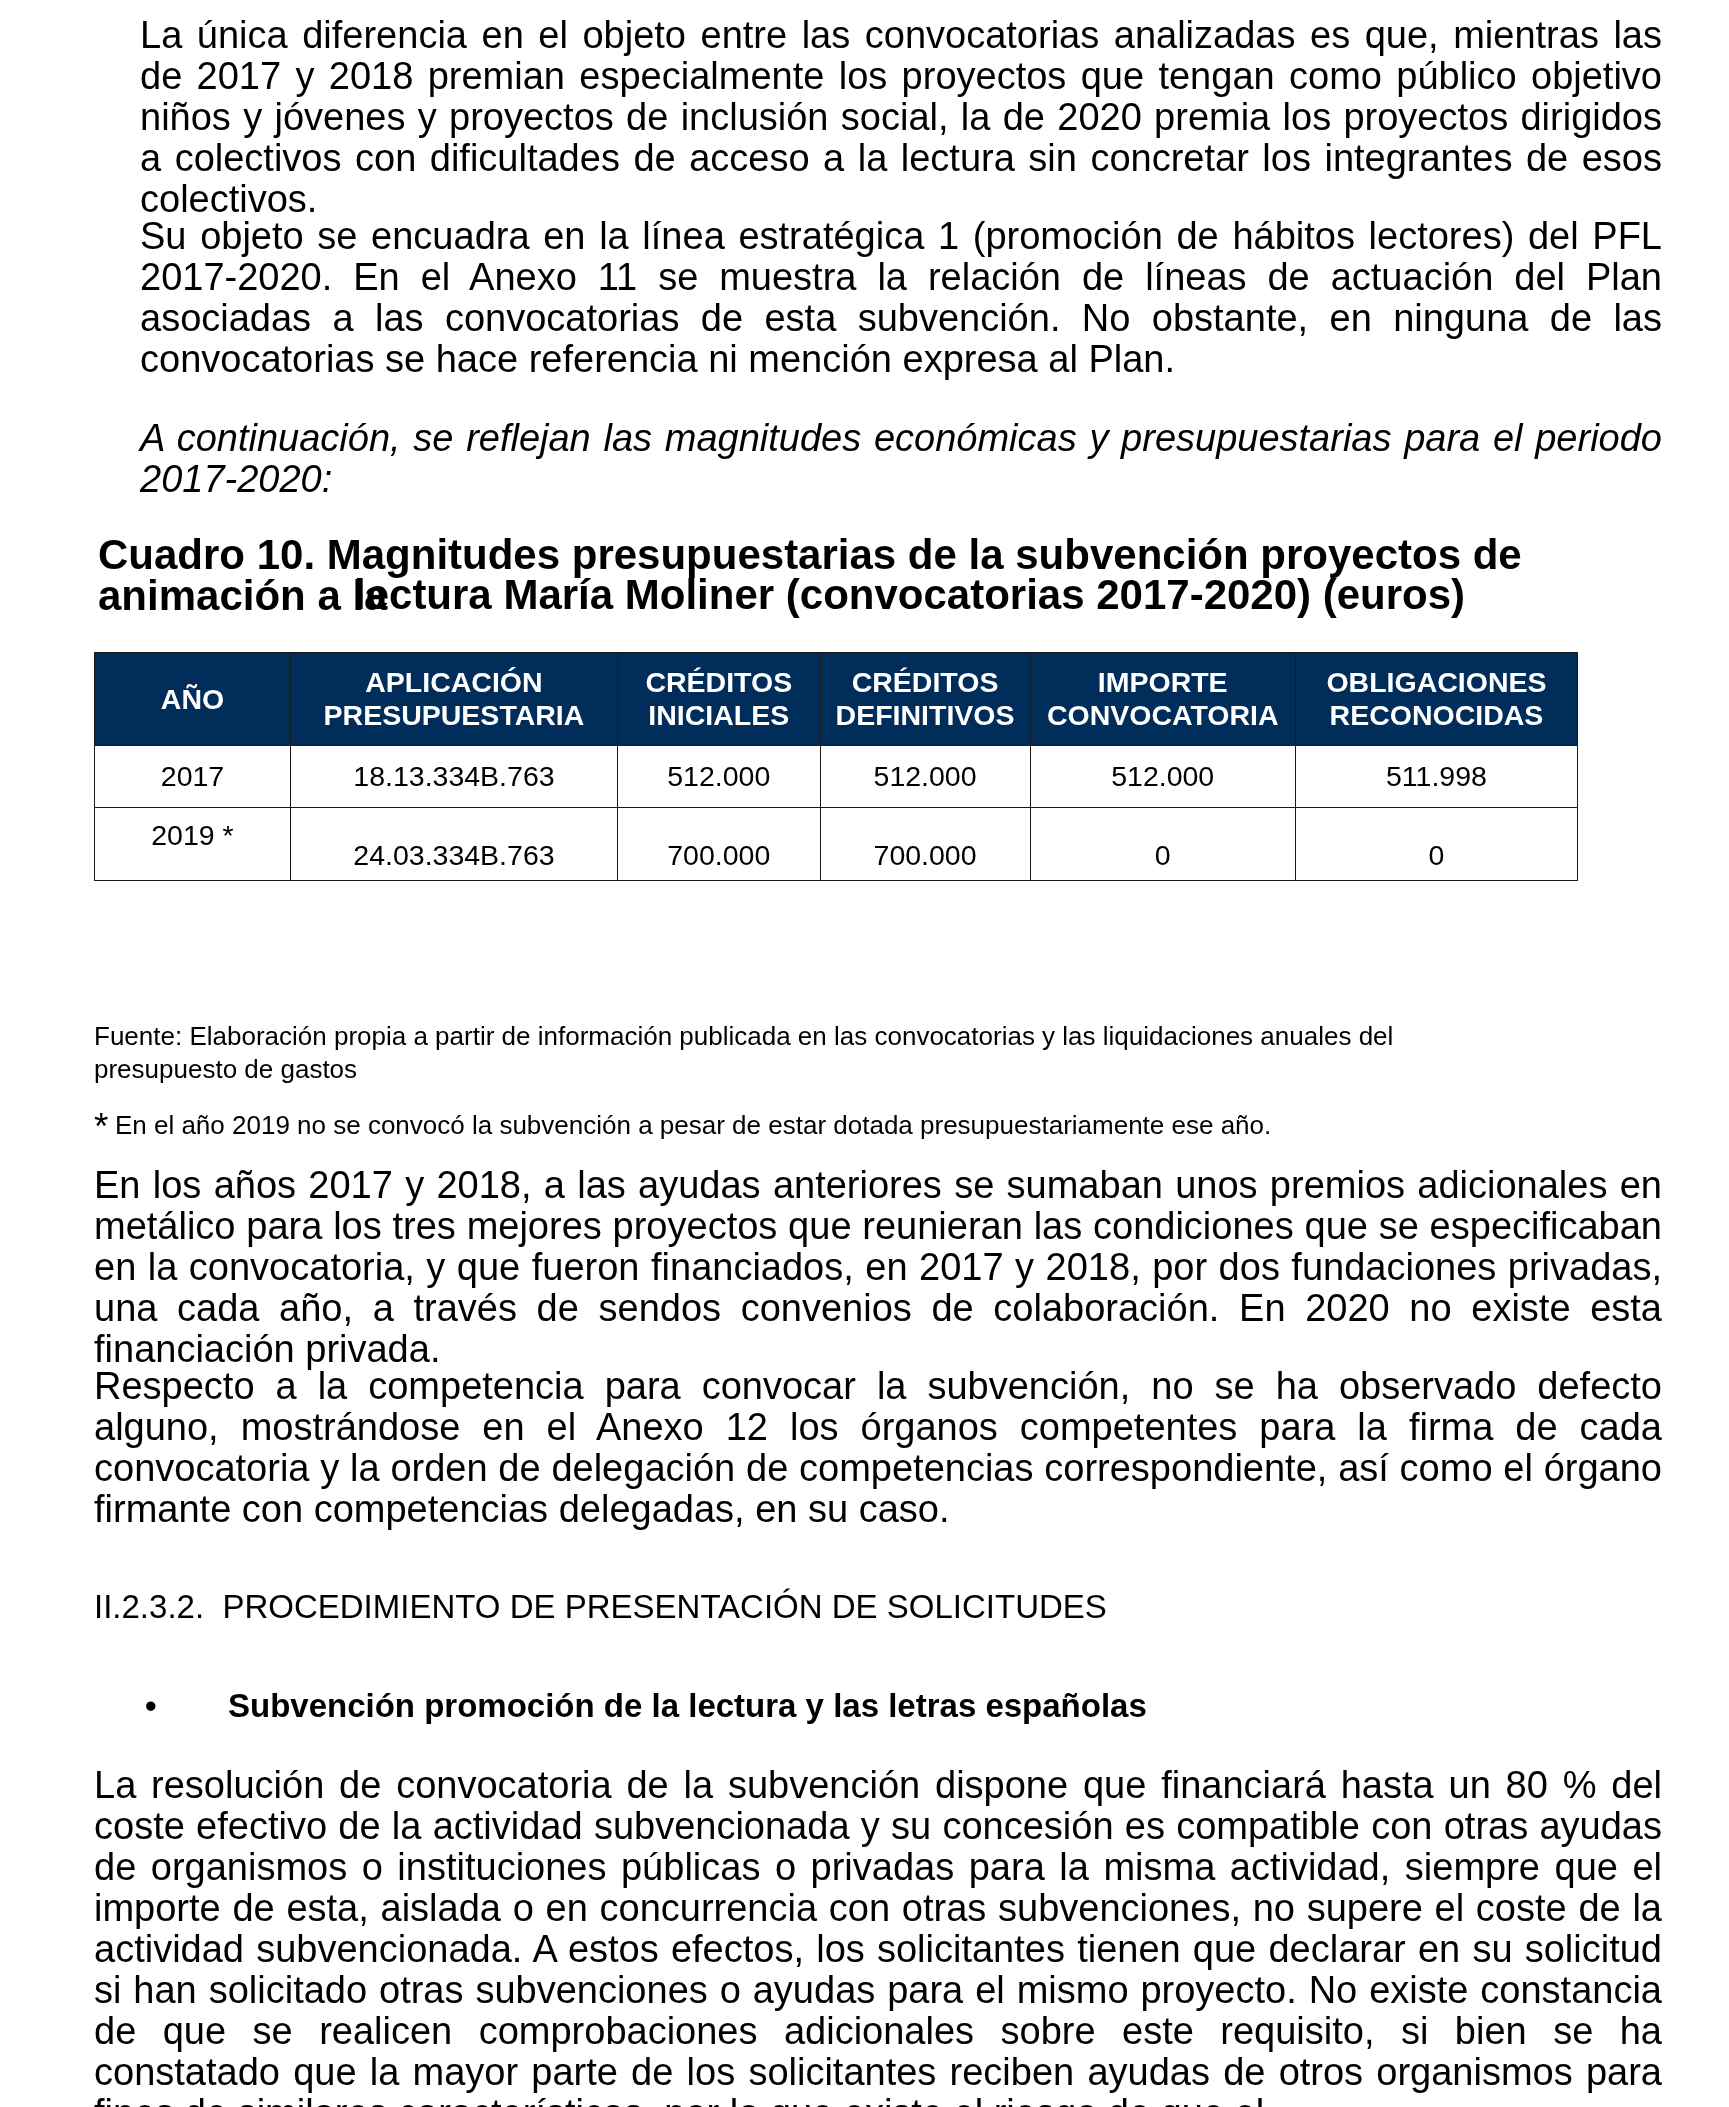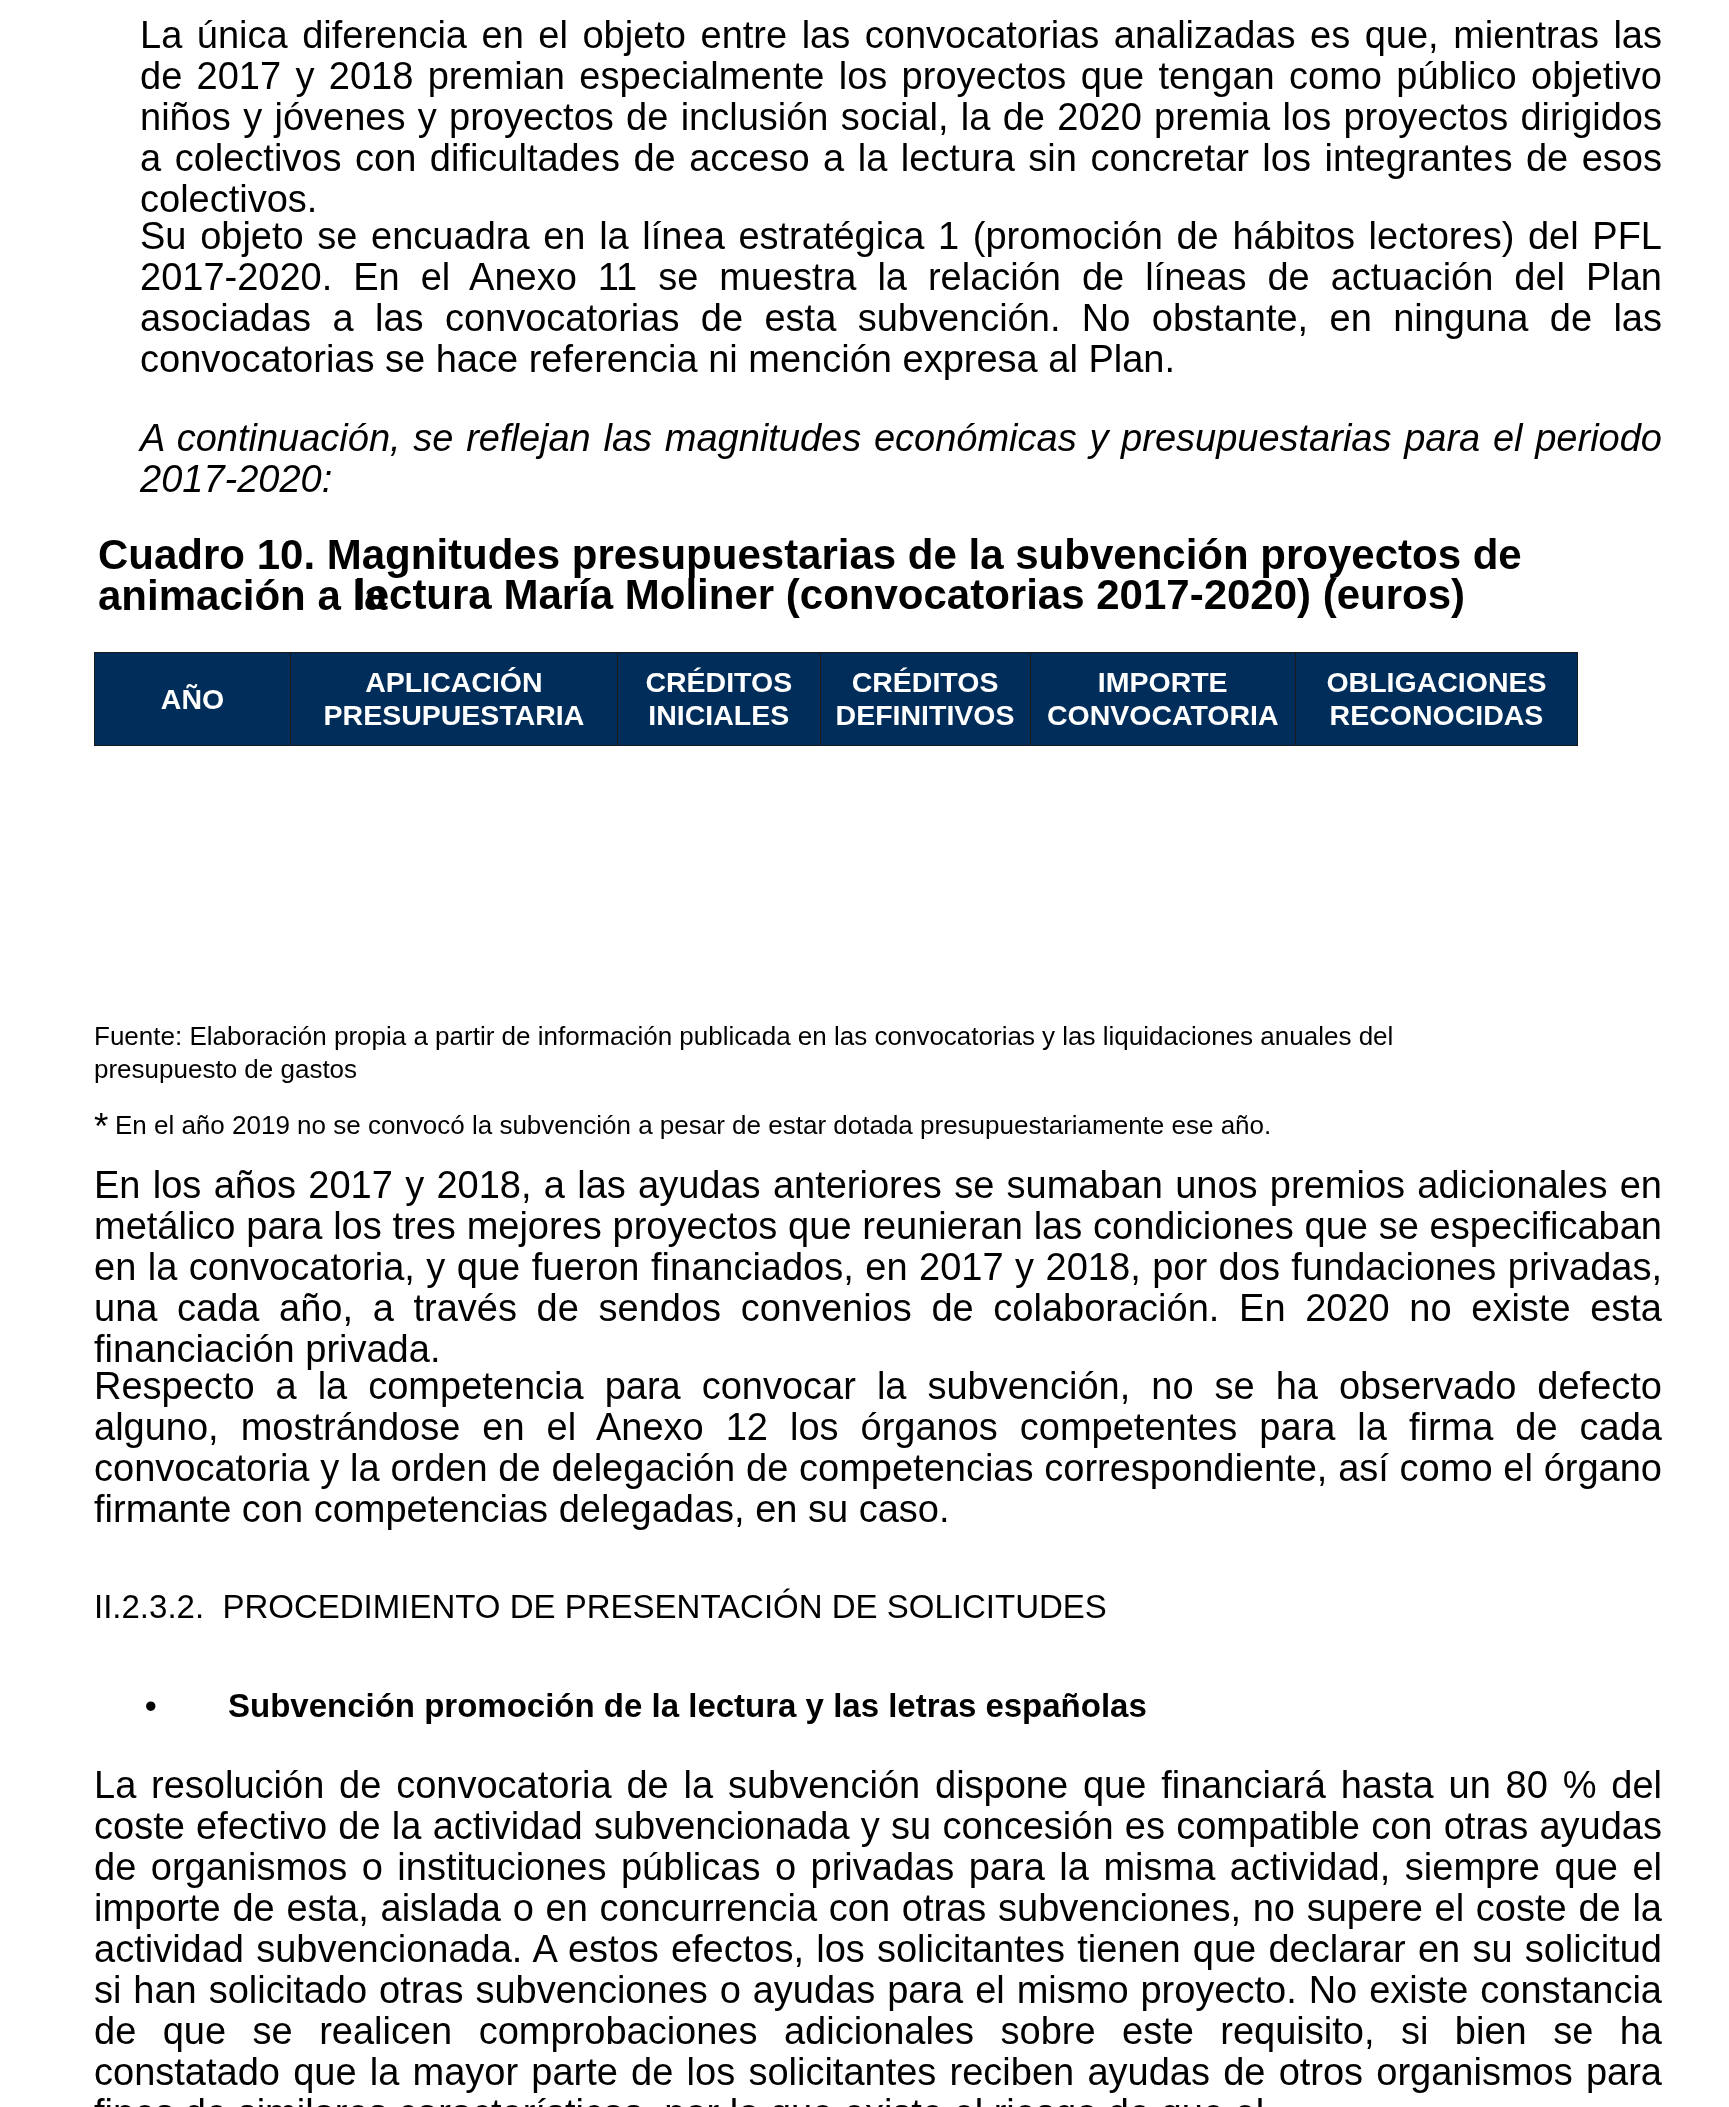--- a/index.html
+++ b/index.html
@@ -65,20 +65,36 @@
     <tr>
       <th><span>AÑO</span></th>
       <th><span>APLICACIÓN</span><br><span>PRESUPUESTARIA</span></th>
       <th><span>CRÉDITOS</span><br><span>INICIALES</span></th>
       <th><span>CRÉDITOS</span><br><span>DEFINITIVOS</span></th>
       <th><span>IMPORTE</span><br><span>CONVOCATORIA</span></th>
       <th><span>OBLIGACIONES</span><br><span>RECONOCIDAS</span></th>
     </tr>
   </thead>
   <tbody>
+    <tr class="first">
+      <td class="year">2017</td>
+      <td class="val">18.13.334B.763</td>
+      <td class="val">512.000</td>
+      <td class="val">512.000</td>
+      <td class="val">512.000</td>
+      <td class="val">511.998</td>
+    </tr>
+    <tr>
+      <td class="year">2019 *</td>
+      <td class="val">24.03.334B.763</td>
+      <td class="val">700.000</td>
+      <td class="val">700.000</td>
+      <td class="val">0</td>
+      <td class="val">0</td>
+    </tr>
   </tbody>
 </table>
 
 <div class="note" style="top:1020px;">
   <span>Fuente: Elaboración propia a partir de información publicada en las convocatorias y las liquidaciones anuales del</span><br>
   <span>presupuesto de gastos</span>
 </div>
 
 <div class="note" style="top:1109px;">
   <span class="asterisk">*</span><span>En el año 2019 no se convocó la subvención a pesar de estar dotada presupuestariamente ese año.</span>

